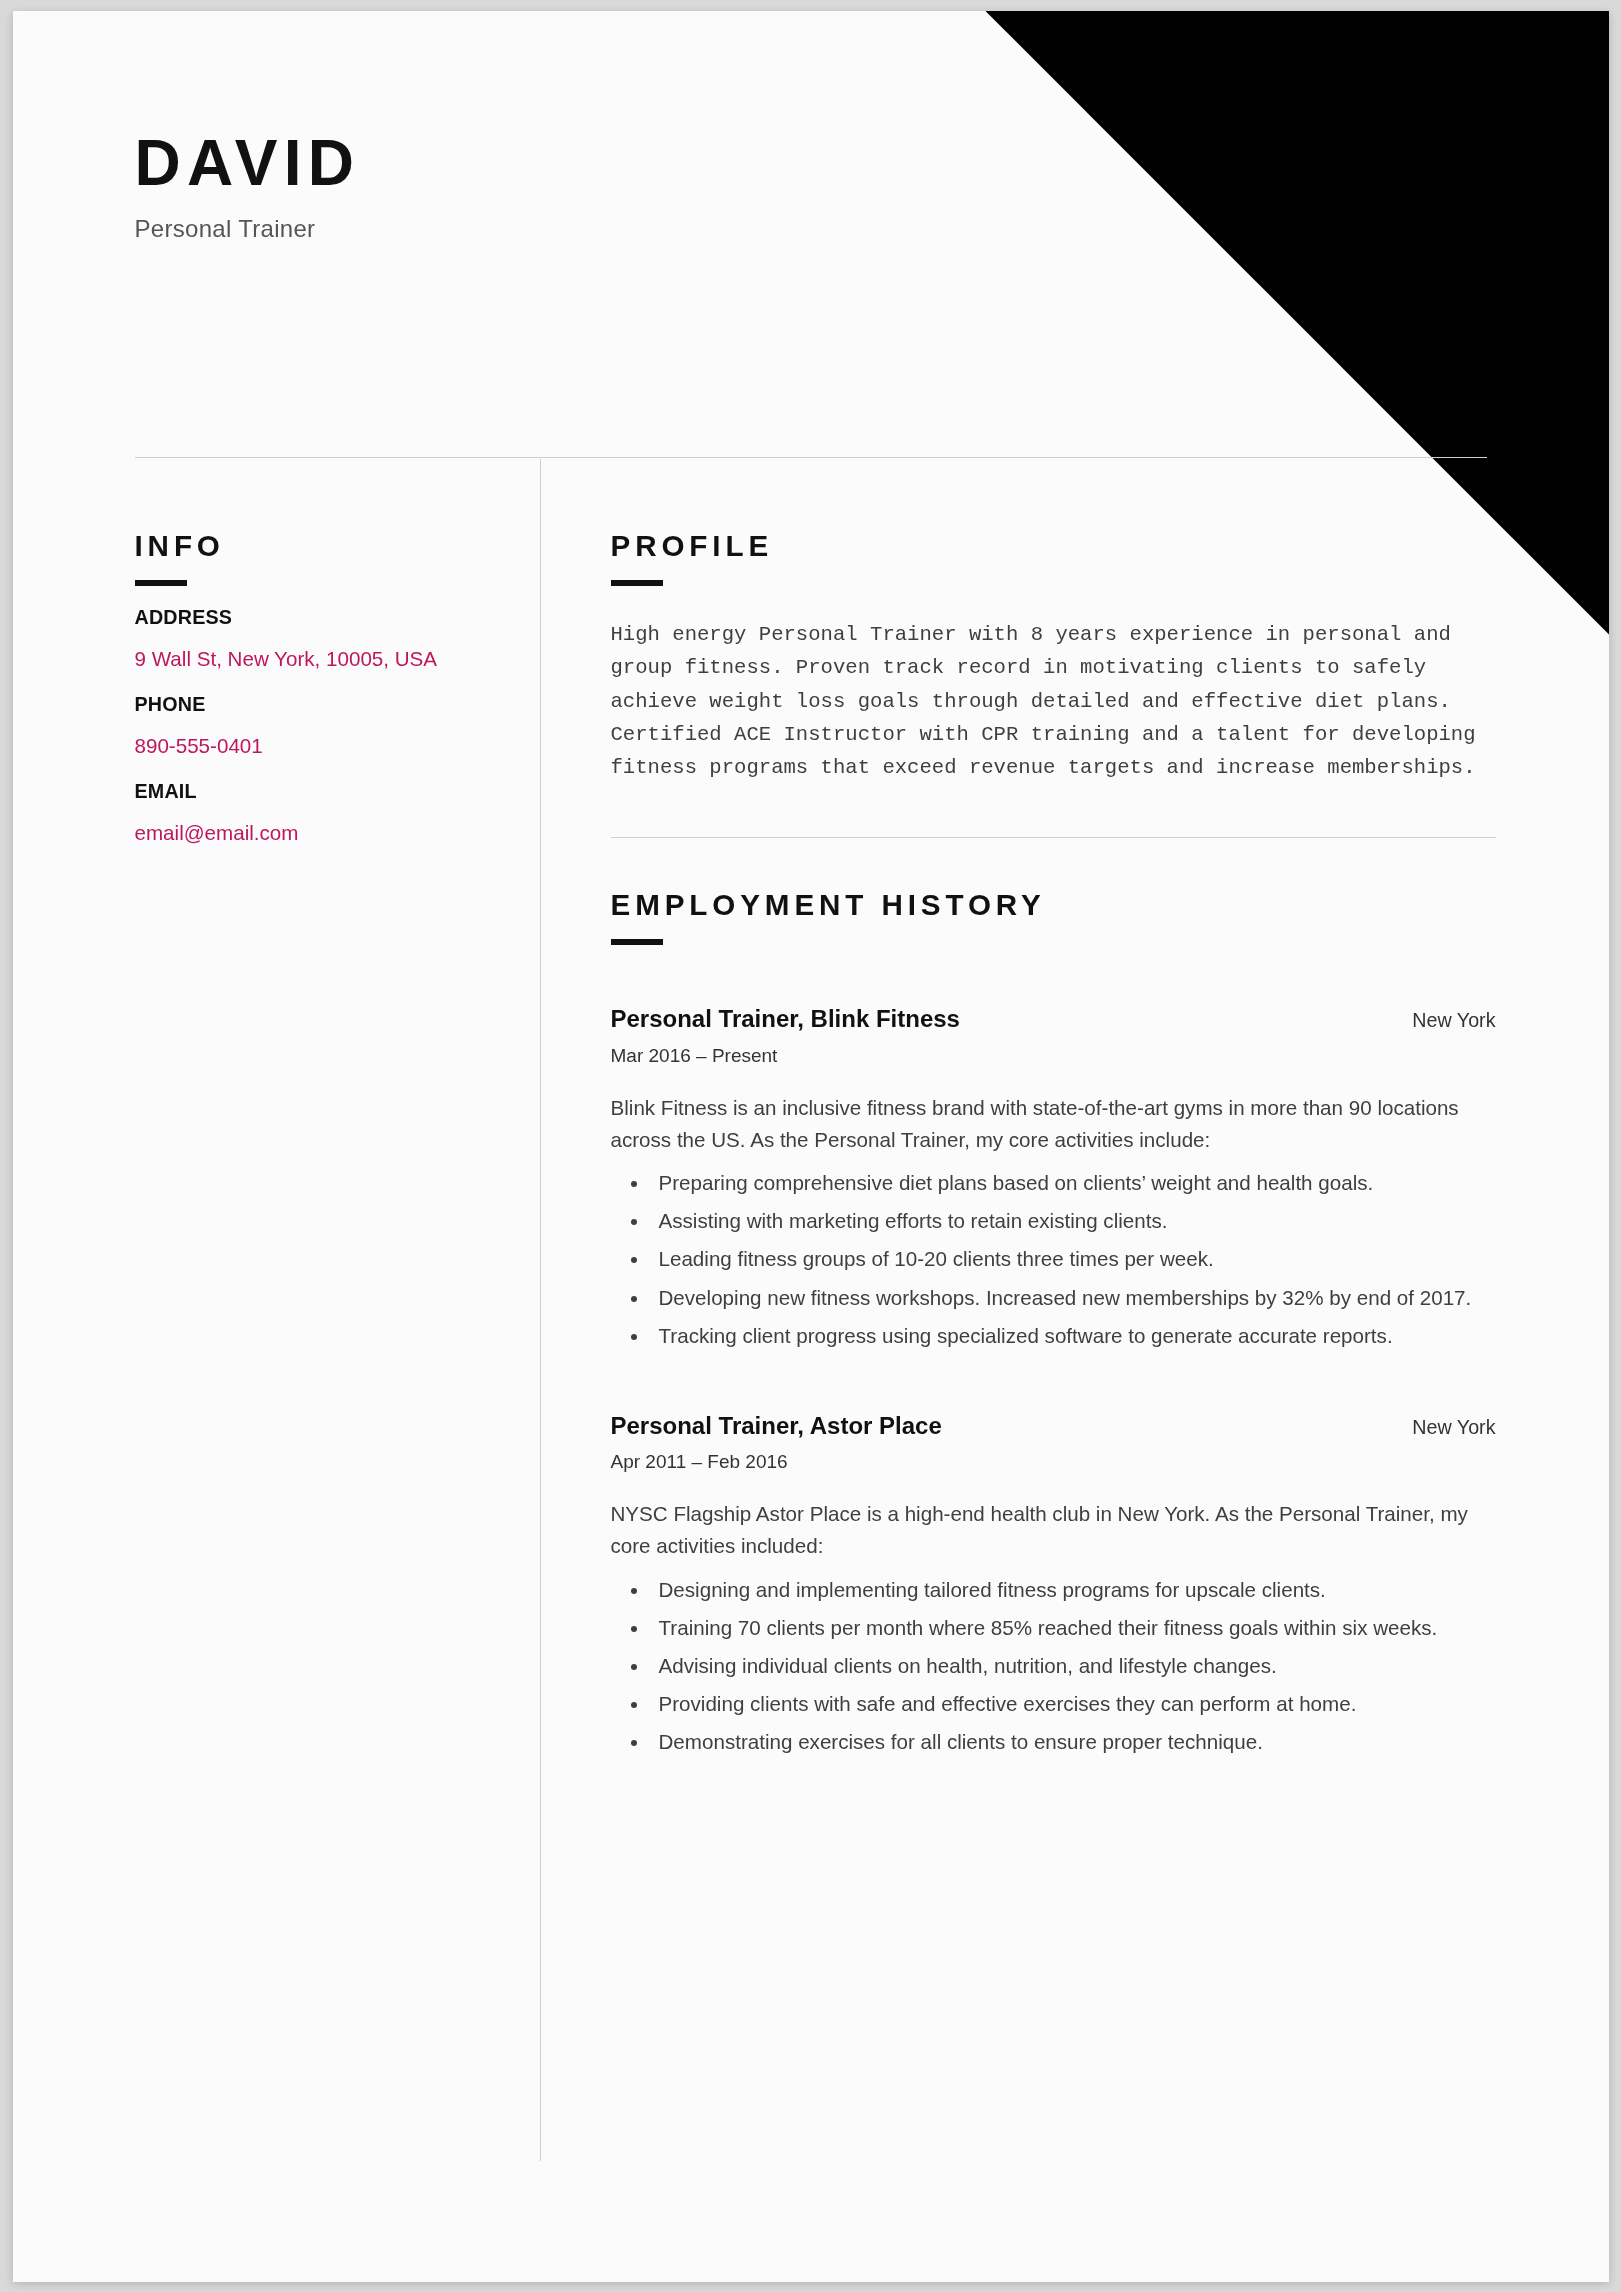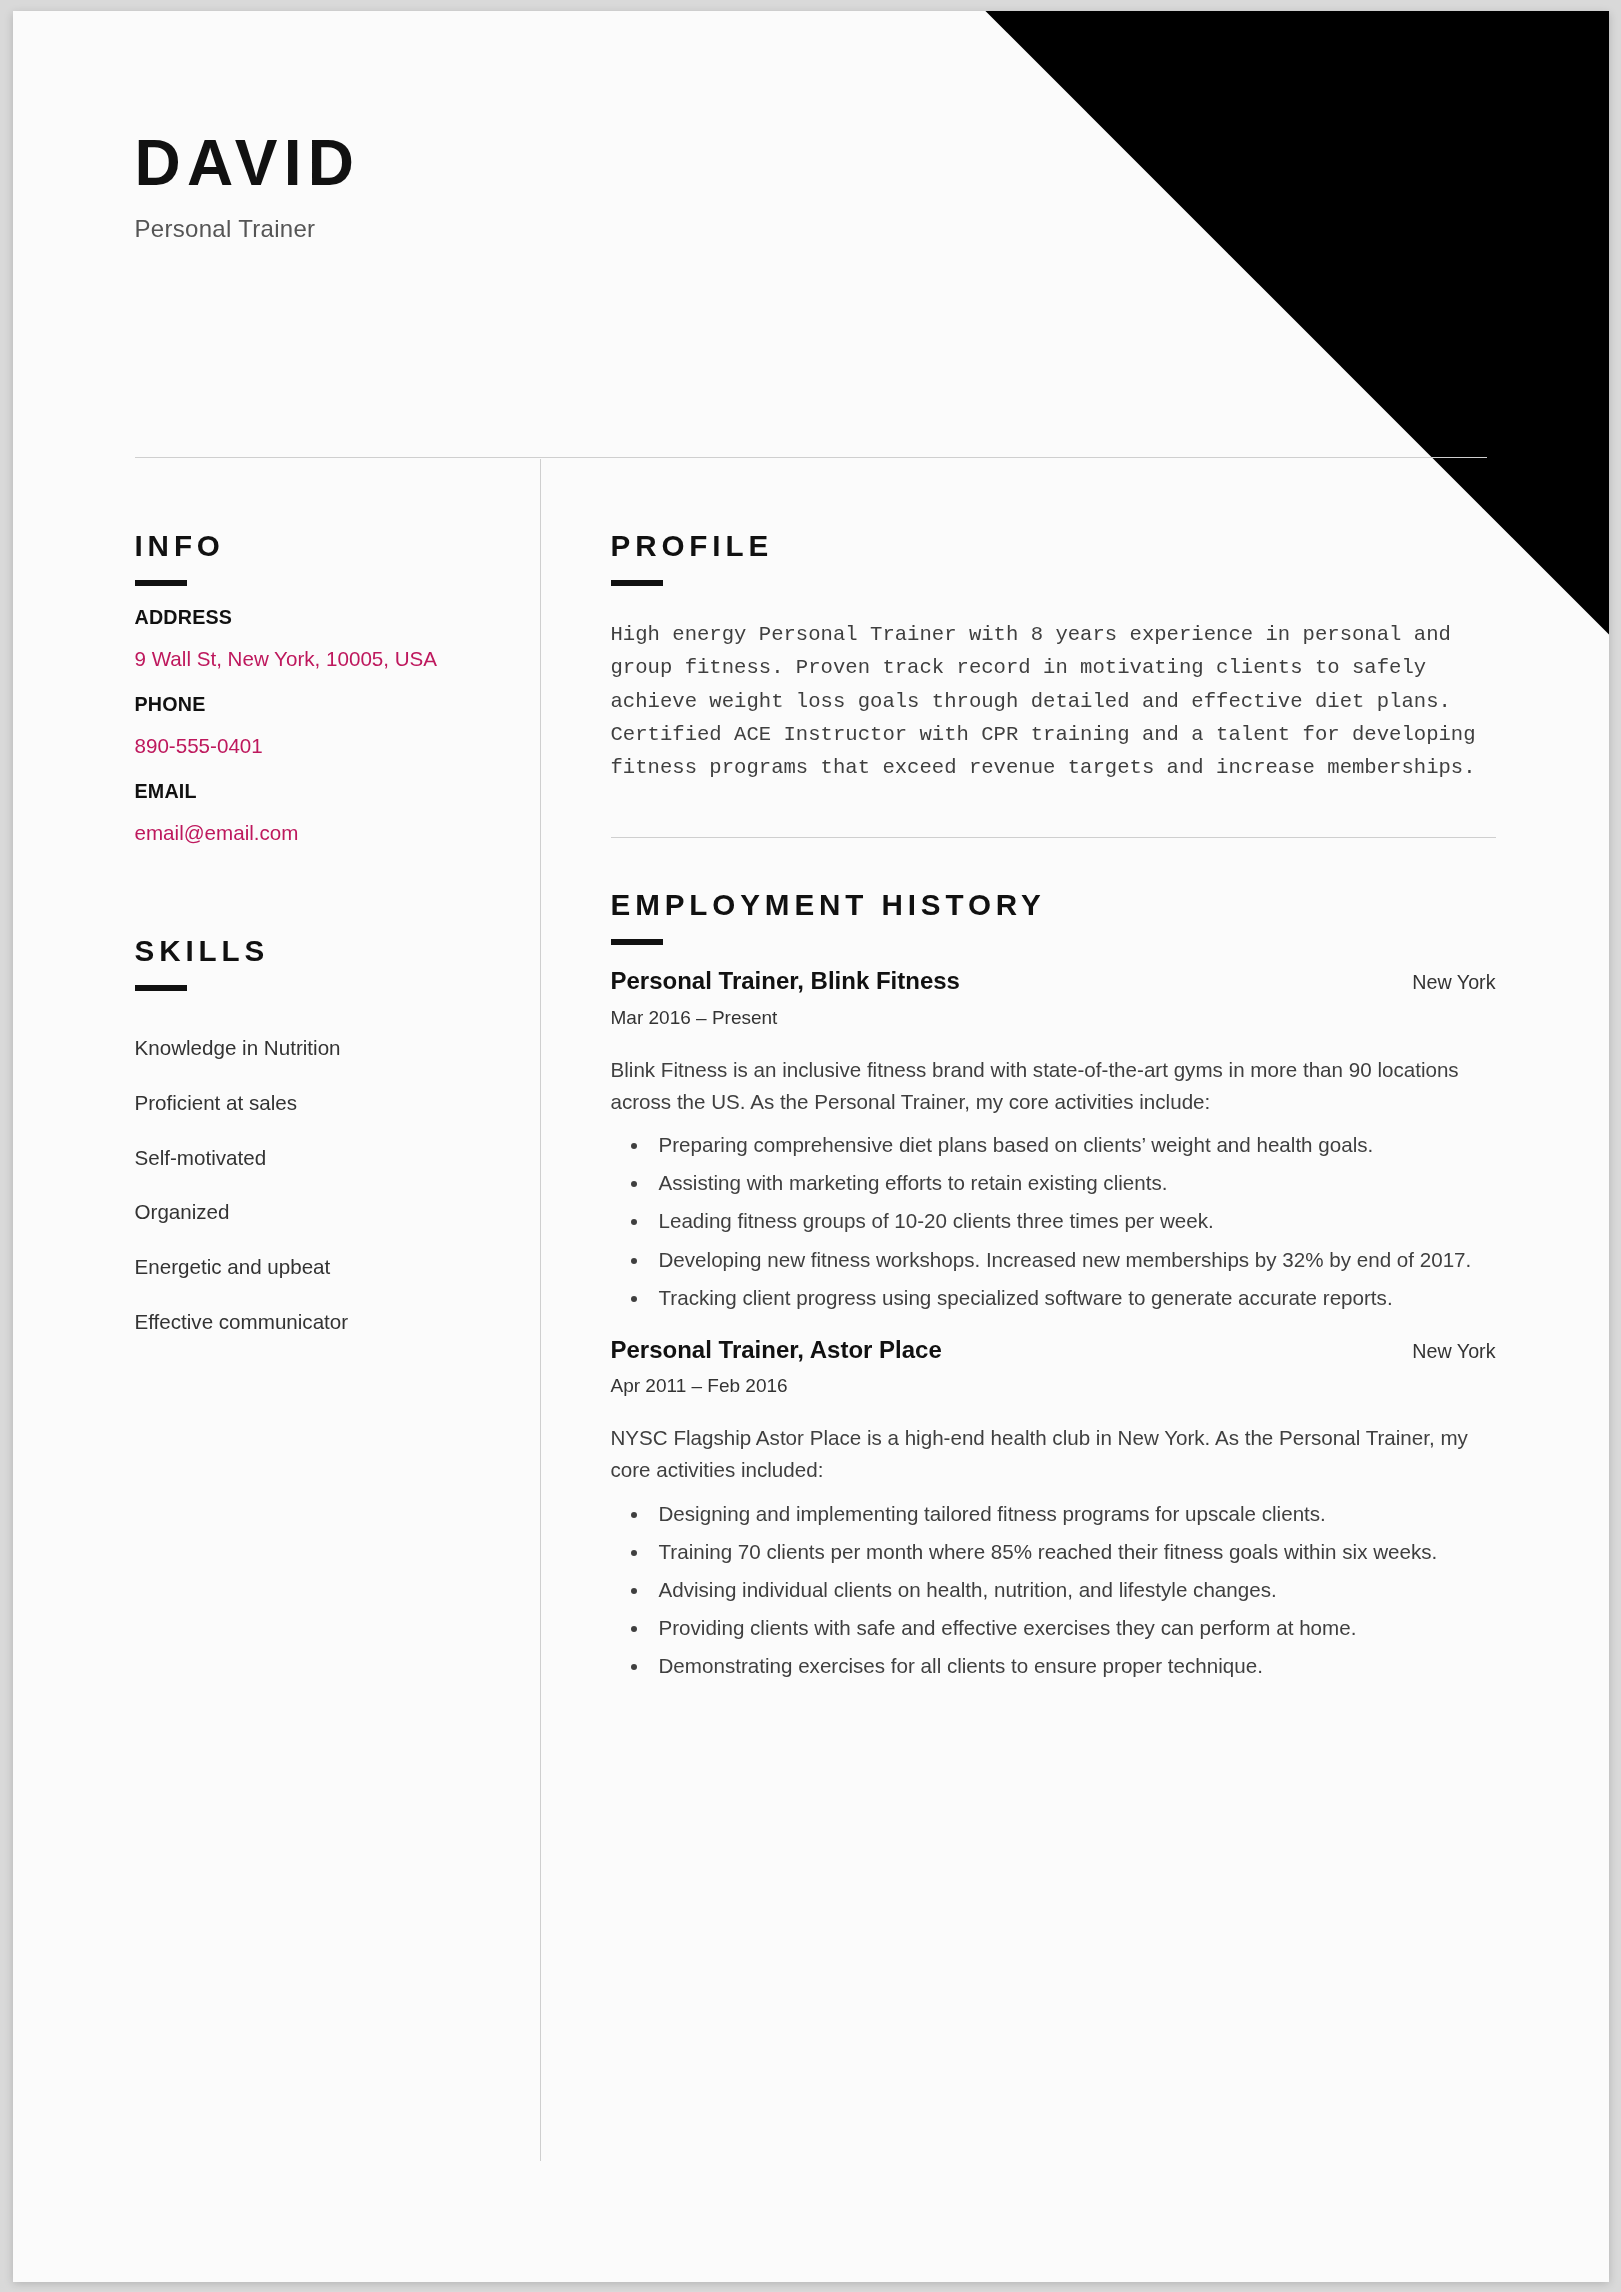--- a/index.html
+++ b/index.html
@@ -141,21 +141,21 @@
   .hrule-mid {
     margin-top: 52px;
     width: 885px;
     height: 0.9px;
     background: #cfcfcf;
   }
   .emp-head {
     margin-top: 50px;
   }
   .job {
-    margin-top: 22px;
+    margin-top: 60px;
     position: relative;
   }
   .job-row {
     display: flex;
     justify-content: space-between;
     align-items: baseline;
   }
   .job-name {
     font-size: 24px;
     font-weight: bold;
@@ -215,31 +215,20 @@
         <div class="field-label">ADDRESS</div>
         <div class="field-value">9 Wall St, New York, 10005, USA</div>
 
         <div class="field-label">PHONE</div>
         <div class="field-value">890-555-0401</div>
 
         <div class="field-label">EMAIL</div>
         <div class="field-value">email@email.com</div>
       </div>
 
-      <div class="skills-block">
-        <div class="sec-head">SKILLS</div>
-        <div class="sec-rule"></div>
-        <div style="height:16px"></div>
-        <div class="skill-item">Knowledge in Nutrition</div>
-        <div class="skill-item">Proficient at sales</div>
-        <div class="skill-item">Self-motivated</div>
-        <div class="skill-item">Organized</div>
-        <div class="skill-item">Energetic and upbeat</div>
-        <div class="skill-item">Effective communicator</div>
-      </div>
 
     </div>
 
     <div class="right-col">
 
       <div>
         <div class="sec-head">PROFILE</div>
         <div class="sec-rule"></div>
         <div class="para">High energy Personal Trainer with 8 years experience in personal and group fitness. Proven track record in motivating clients to safely achieve weight loss goals through detailed and effective diet plans. Certified ACE Instructor with CPR training and a talent for developing fitness programs that exceed revenue targets and increase memberships.</div>
       </div>

